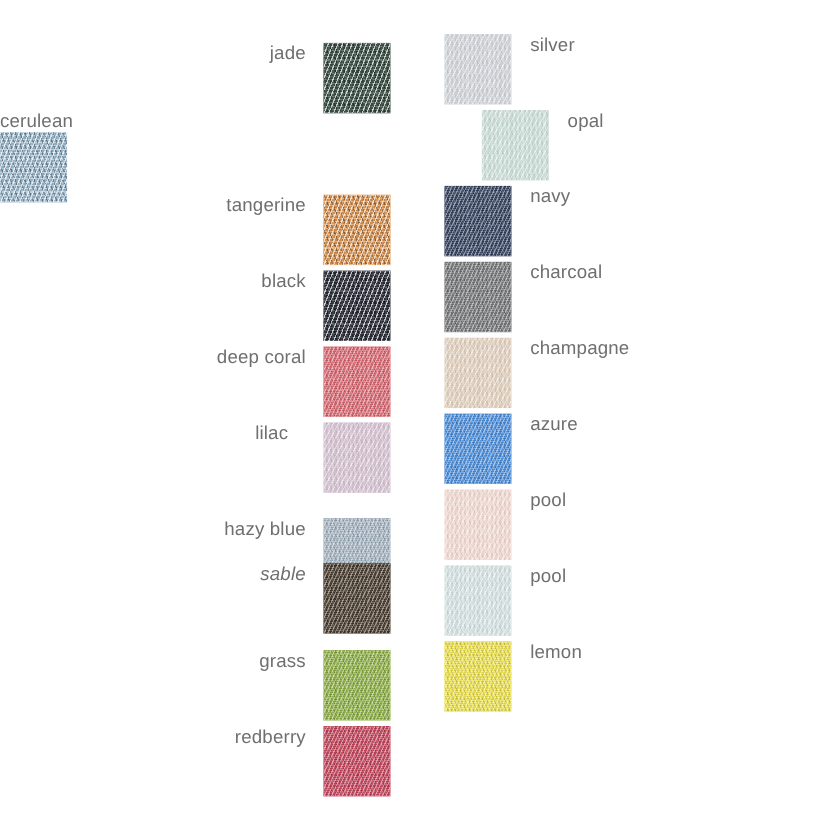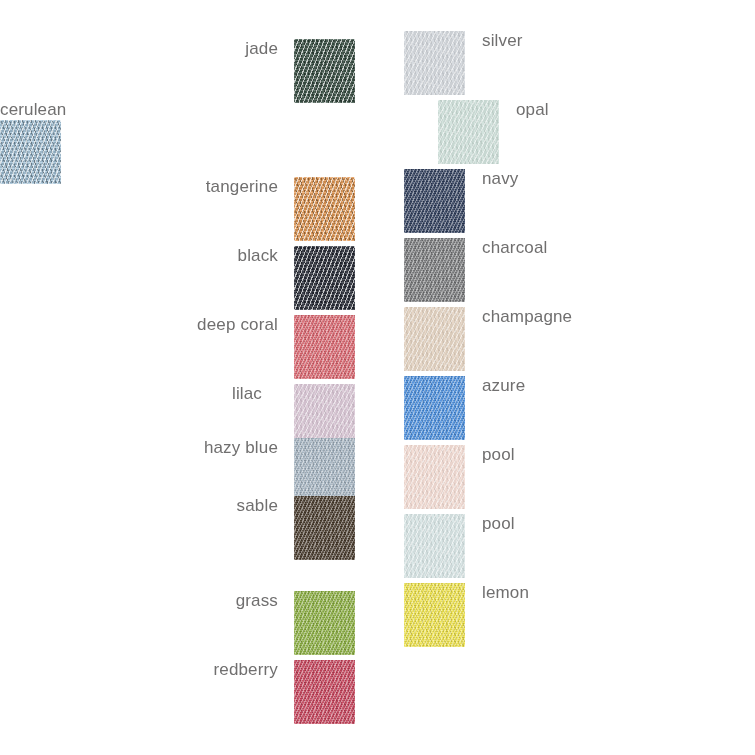--- a/index.html
+++ b/index.html
@@ -168,25 +168,25 @@
         <div class="swatch-chip texture-knit" style="background-color: rgb(43, 47, 59);"></div>
       </div>
       <div class="swatch-row" style="top: 315px;">
         <span class="swatch-label">deep coral</span>
         <div class="swatch-chip texture-weave" style="background-color: rgb(223, 102, 112);"></div>
       </div>
       <div class="swatch-row" style="top: 384px; gap: 16px;">
         <span class="swatch-label">lilac</span>
         <div class="swatch-chip texture-smooth" style="background-color: rgb(216, 198, 212);"></div>
       </div>
-      <div class="swatch-row" style="top: 438px;">
+      <div class="swatch-row" style="top: 471px;">
         <span class="swatch-label">hazy blue</span>
         <div class="swatch-chip texture-weave" style="background-color: rgb(168, 184, 198);"></div>
       </div>
-      <div class="swatch-row" style="top: 496px;">
+      <div class="swatch-row" style="top: 512px; font-style: italic;">
         <span class="swatch-label">sable</span>
         <div class="swatch-chip texture-weave" style="background-color: rgb(70, 56, 41);"></div>
       </div>
       <div class="swatch-row" style="top: 591px;">
         <span class="swatch-label">grass</span>
         <div class="swatch-chip texture-weave" style="background-color: rgb(140, 177, 63);"></div>
       </div>
       <div class="swatch-row" style="top: 660px;">
         <span class="swatch-label">redberry</span>
         <div class="swatch-chip texture-weave" style="background-color: rgb(201, 65, 90);"></div>

